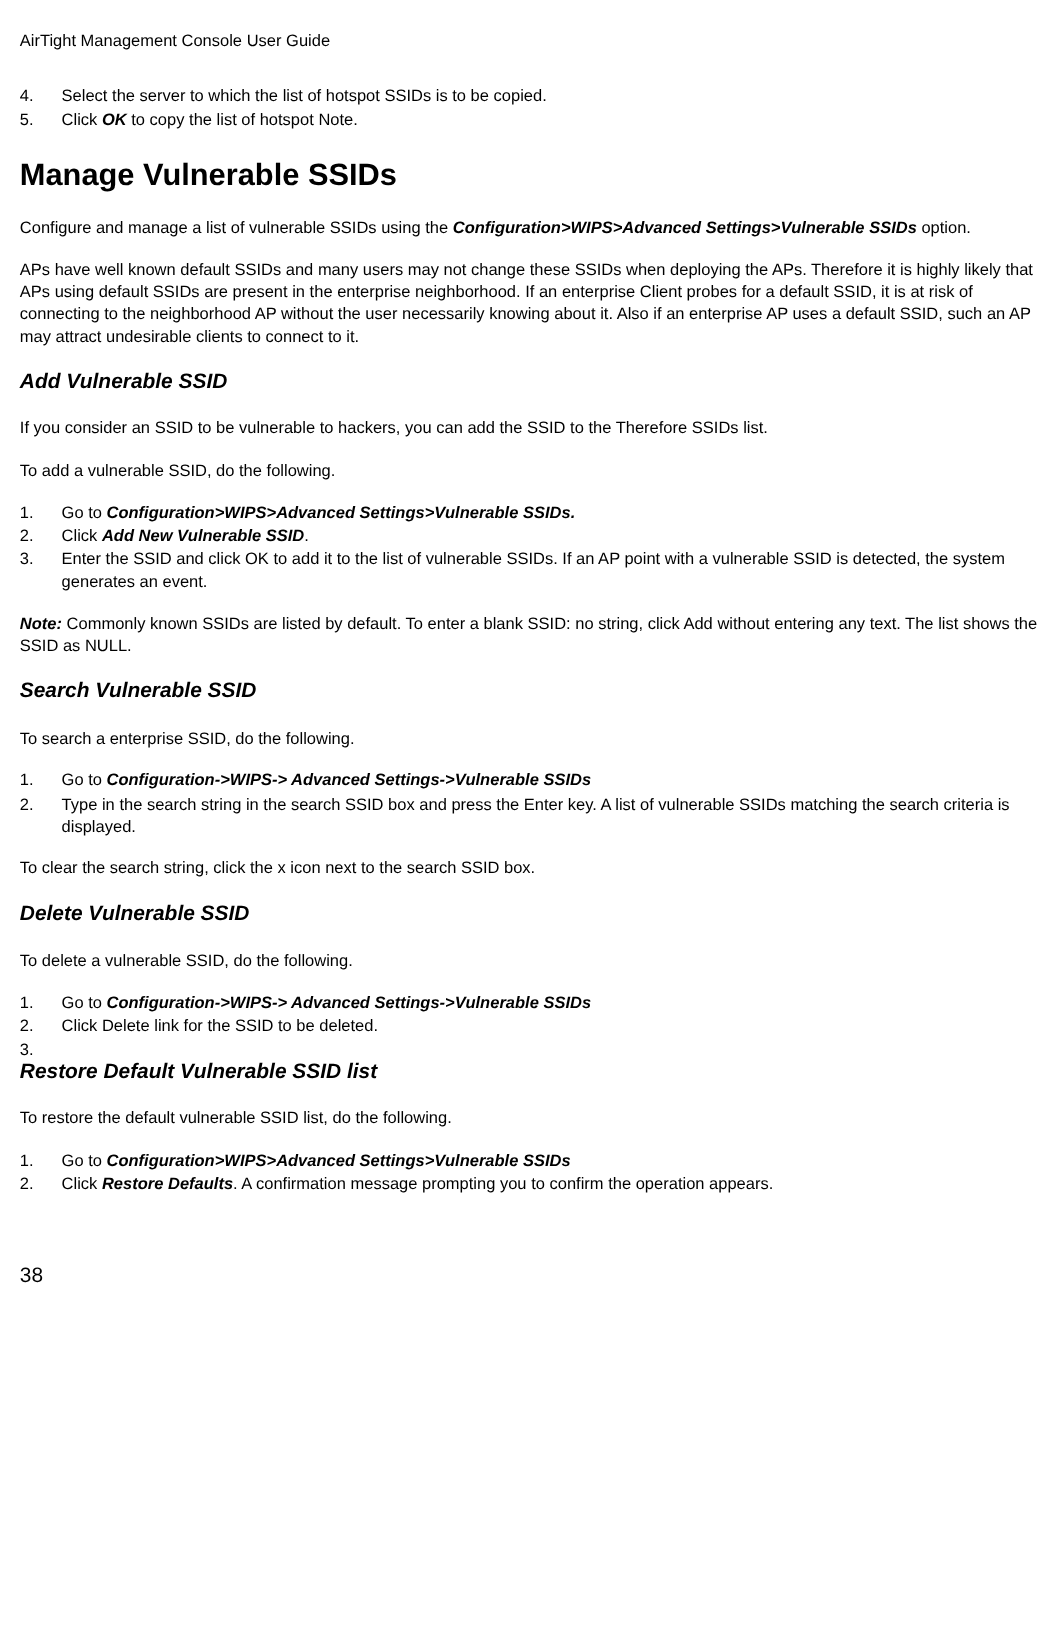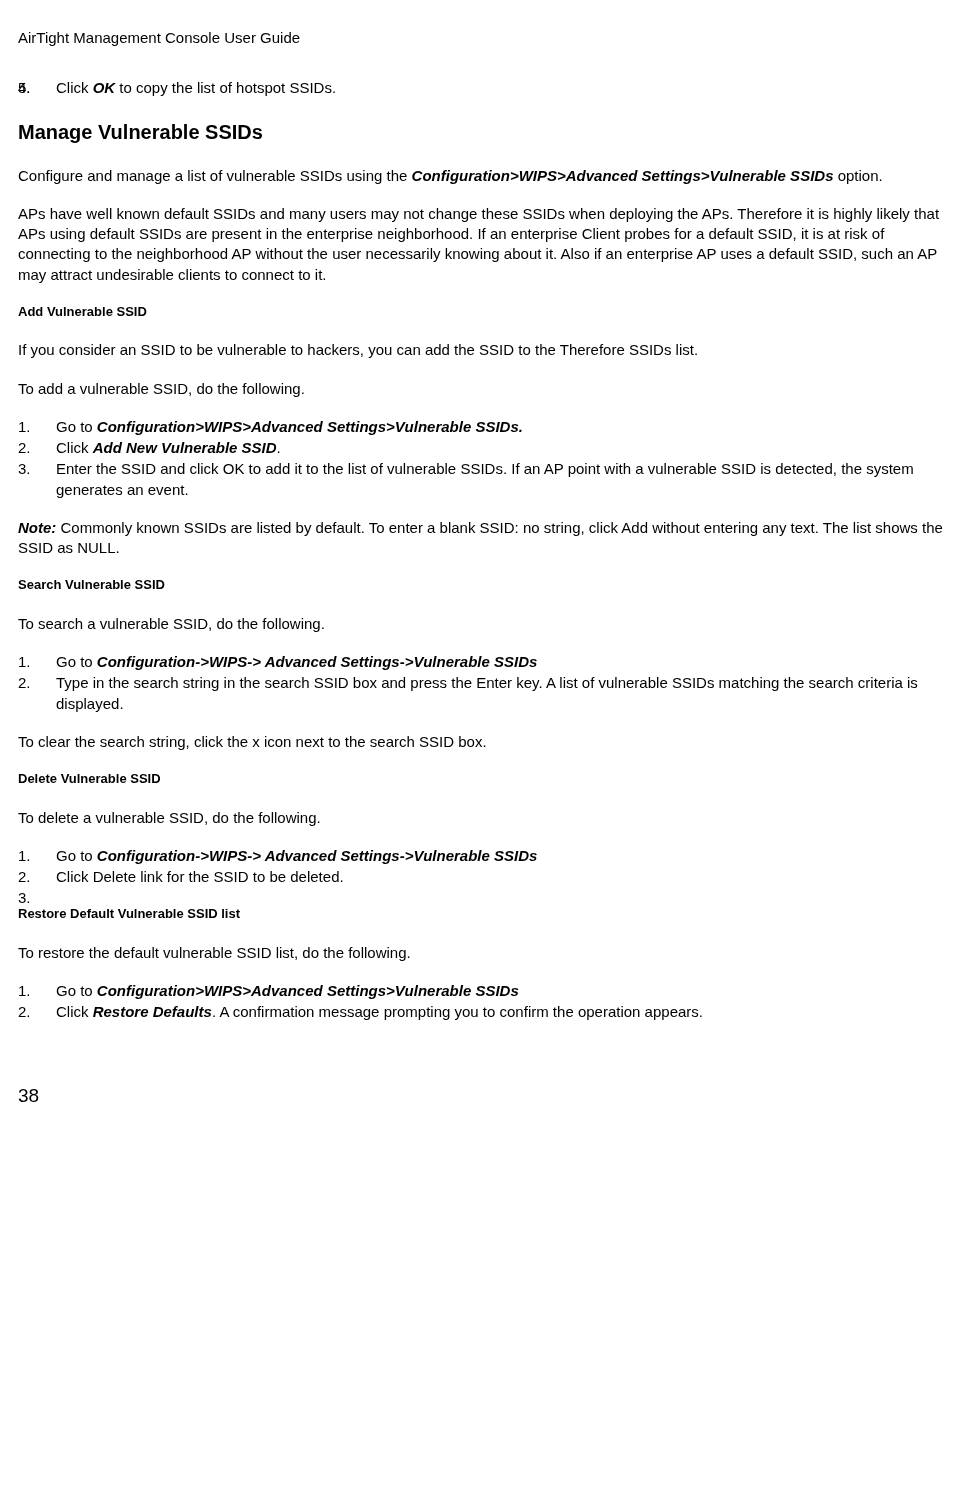--- a/index.html
+++ b/index.html
@@ -14,30 +14,31 @@
       color: #000;
       background: #fff;
       padding: 28px 18px 18px 18px;
       width: 967px;
     }
     .header {
       font-size: 15px;
       margin-bottom: 30px;
     }
     .h1 {
-      font-size: 20px;
+      font-size: 28px;
       font-weight: bold;
       margin-top: 20px;
       margin-bottom: 20px;
     }
     .h2 {
-      font-size: 13px;
+      font-size: 19px;
       font-weight: bold;
       margin-top: 4px;
       margin-bottom: 20px;
+      font-style: italic;
     }
     .para {
       margin-bottom: 18px;
     }
     ol {
       list-style: none;
       margin-bottom: 18px;
     }
     ol li {
       position: relative;
@@ -59,24 +60,25 @@
     }
   </style>
 </head>
 <body>
 
 <div class="header">AirTight Management Console User Guide</div>
 
 <ol>
   <li>
     <span class="num">4.</span>
+    <span>Select the server to which the list of hotspot SSIDs is to be copied.</span>
   </li>
   <li>
     <span class="num">5.</span>
-    <span>Click </span><span class="bold">OK</span><span> to copy the list of hotspot SSIDs.</span>
+    <span>Click </span><span class="bold">OK</span><span> to copy the list of hotspot Note.</span>
   </li>
 </ol>
 
 <div class="h1">Manage Vulnerable SSIDs</div>
 
 <div class="para">
   <span>Configure and manage a list of vulnerable SSIDs using the </span><span class="bold">Configuration&gt;WIPS&gt;Advanced Settings&gt;Vulnerable SSIDs</span><span> option.</span>
 </div>
 
 <div class="para">APs have well known default SSIDs and many users may not change these SSIDs when deploying the APs. Therefore it is highly likely that APs using default SSIDs are present in the enterprise neighborhood. If an enterprise Client probes for a default SSID, it is at risk of connecting to the neighborhood AP without the user necessarily knowing about it. Also if an enterprise AP uses a default SSID, such an AP may attract undesirable clients to connect to it.</div>
@@ -101,21 +103,21 @@
     <span>Enter the SSID and click OK to add it to the list of vulnerable SSIDs. If an AP point with a vulnerable SSID is detected, the system generates an event.</span>
   </li>
 </ol>
 
 <div class="para">
   <span class="bold">Note:</span><span> Commonly known SSIDs are listed by default. To enter a blank SSID: no string, click Add without entering any text. The list shows the SSID as NULL.</span>
 </div>
 
 <div class="h2">Search Vulnerable SSID</div>
 
-<div class="para">To search a vulnerable SSID, do the following.</div>
+<div class="para">To search a enterprise SSID, do the following.</div>
 
 <ol>
   <li>
     <span class="num">1.</span>
     <span>Go to </span><span class="bold">Configuration-&gt;WIPS-&gt; Advanced Settings-&gt;Vulnerable SSIDs</span>
   </li>
   <li>
     <span class="num">2.</span>
     <span>Type in the search string in the search SSID box and press the Enter key. A list of vulnerable SSIDs matching the search criteria is displayed.</span>
   </li>

